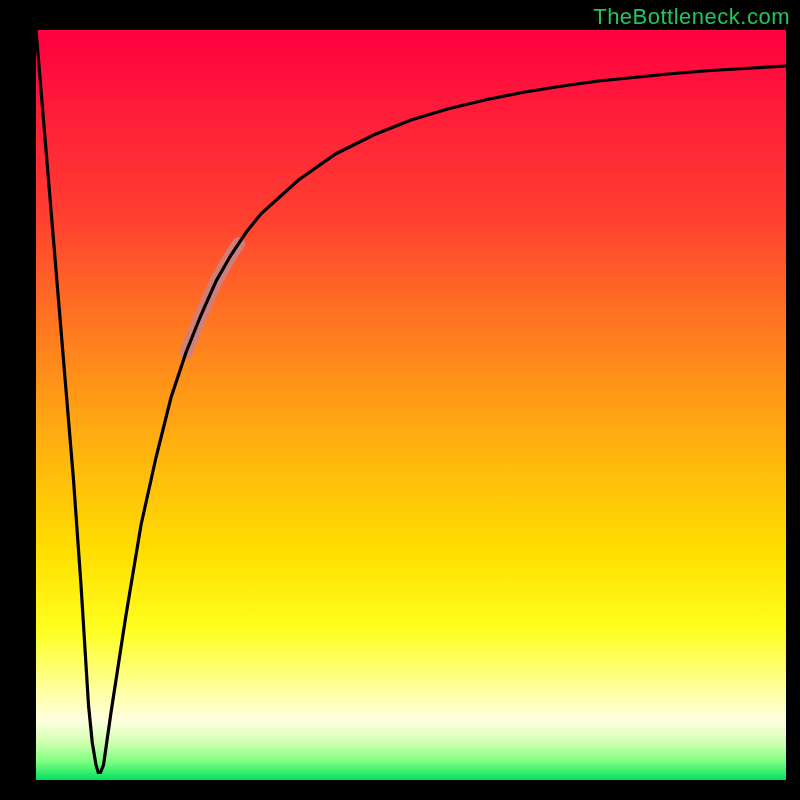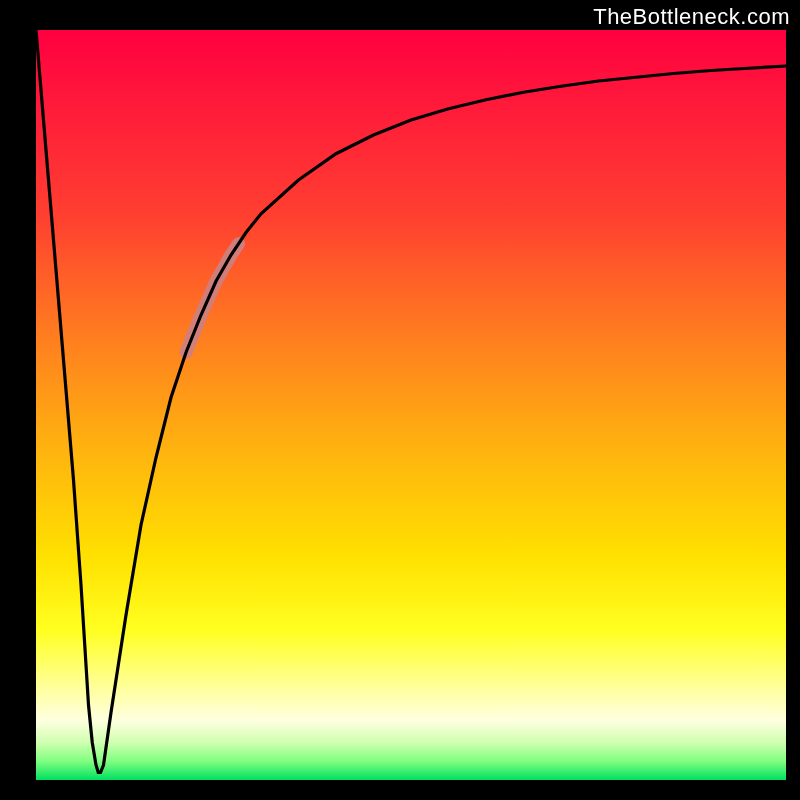--- a/index.html
+++ b/index.html
@@ -13,21 +13,21 @@
   }
   .stage {
     position: relative;
     width: 800px;
     height: 800px;
   }
   .attribution {
     position: absolute;
     top: 4px;
     right: 10px;
-    color: #ffffff;
+    color: #22c55e;
     font-size: 22px;
     font-weight: 400;
     letter-spacing: 0.5px;
     z-index: 20;
   }
   svg.plot {
     position: absolute;
     left: 0;
     top: 0;
     width: 800px;

